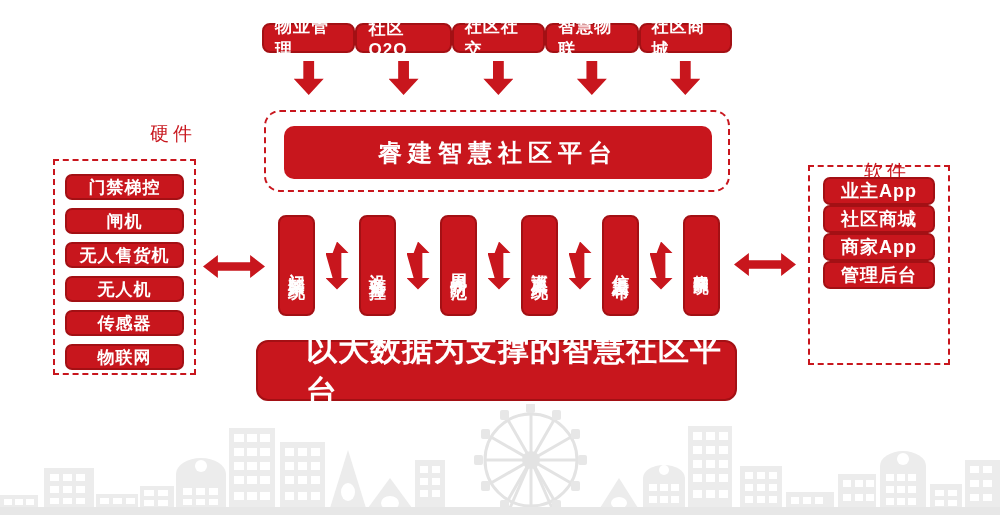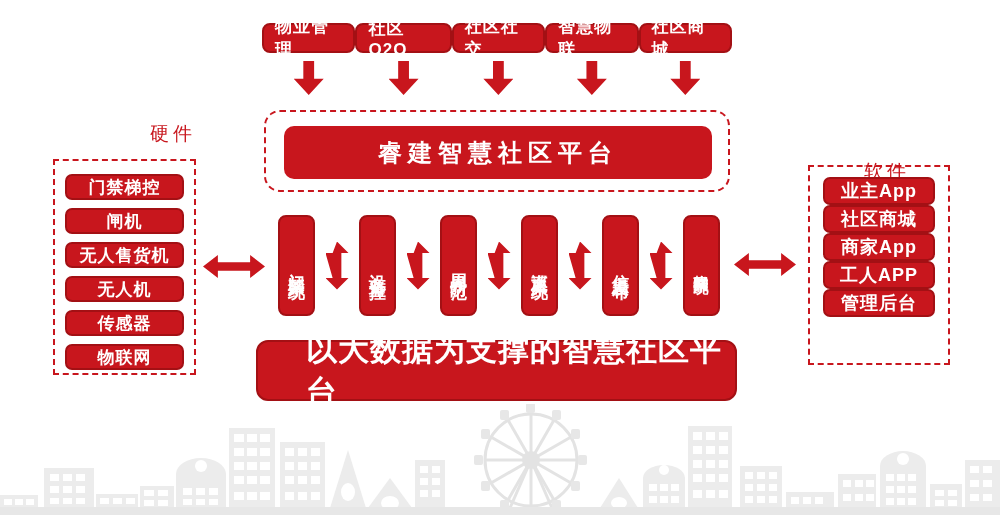--- a/index.html
+++ b/index.html
@@ -306,21 +306,20 @@
     <div class="red-btn side-item">无人机</div>
     <div class="red-btn side-item">传感器</div>
     <div class="red-btn side-item">物联网</div>
   </div>
 
   <div class="side-title sw-title">软件</div>
   <div class="side-panel sw-panel">
     <div class="red-btn side-item">业主App</div>
     <div class="red-btn side-item">社区商城</div>
     <div class="red-btn side-item">商家App</div>
-    <div class="red-btn side-item">工人APP</div>
     <div class="red-btn side-item">管理后台</div>
   </div>
 
   <div class="arrow-h" style="left:203px;top:255px;"></div>
   <div class="arrow-h" style="left:734px;top:253px;"></div>
 
   <div class="systems-row">
     <div class="red-btn sys-box">门禁系统</div>
     <div class="arrow-v"></div>
     <div class="red-btn sys-box">设备监控</div>

